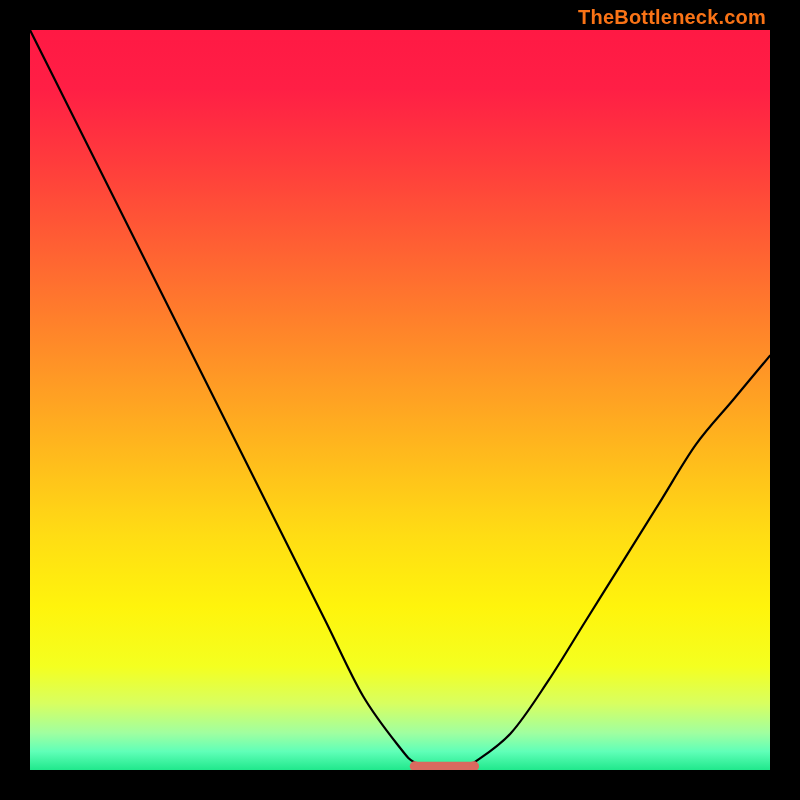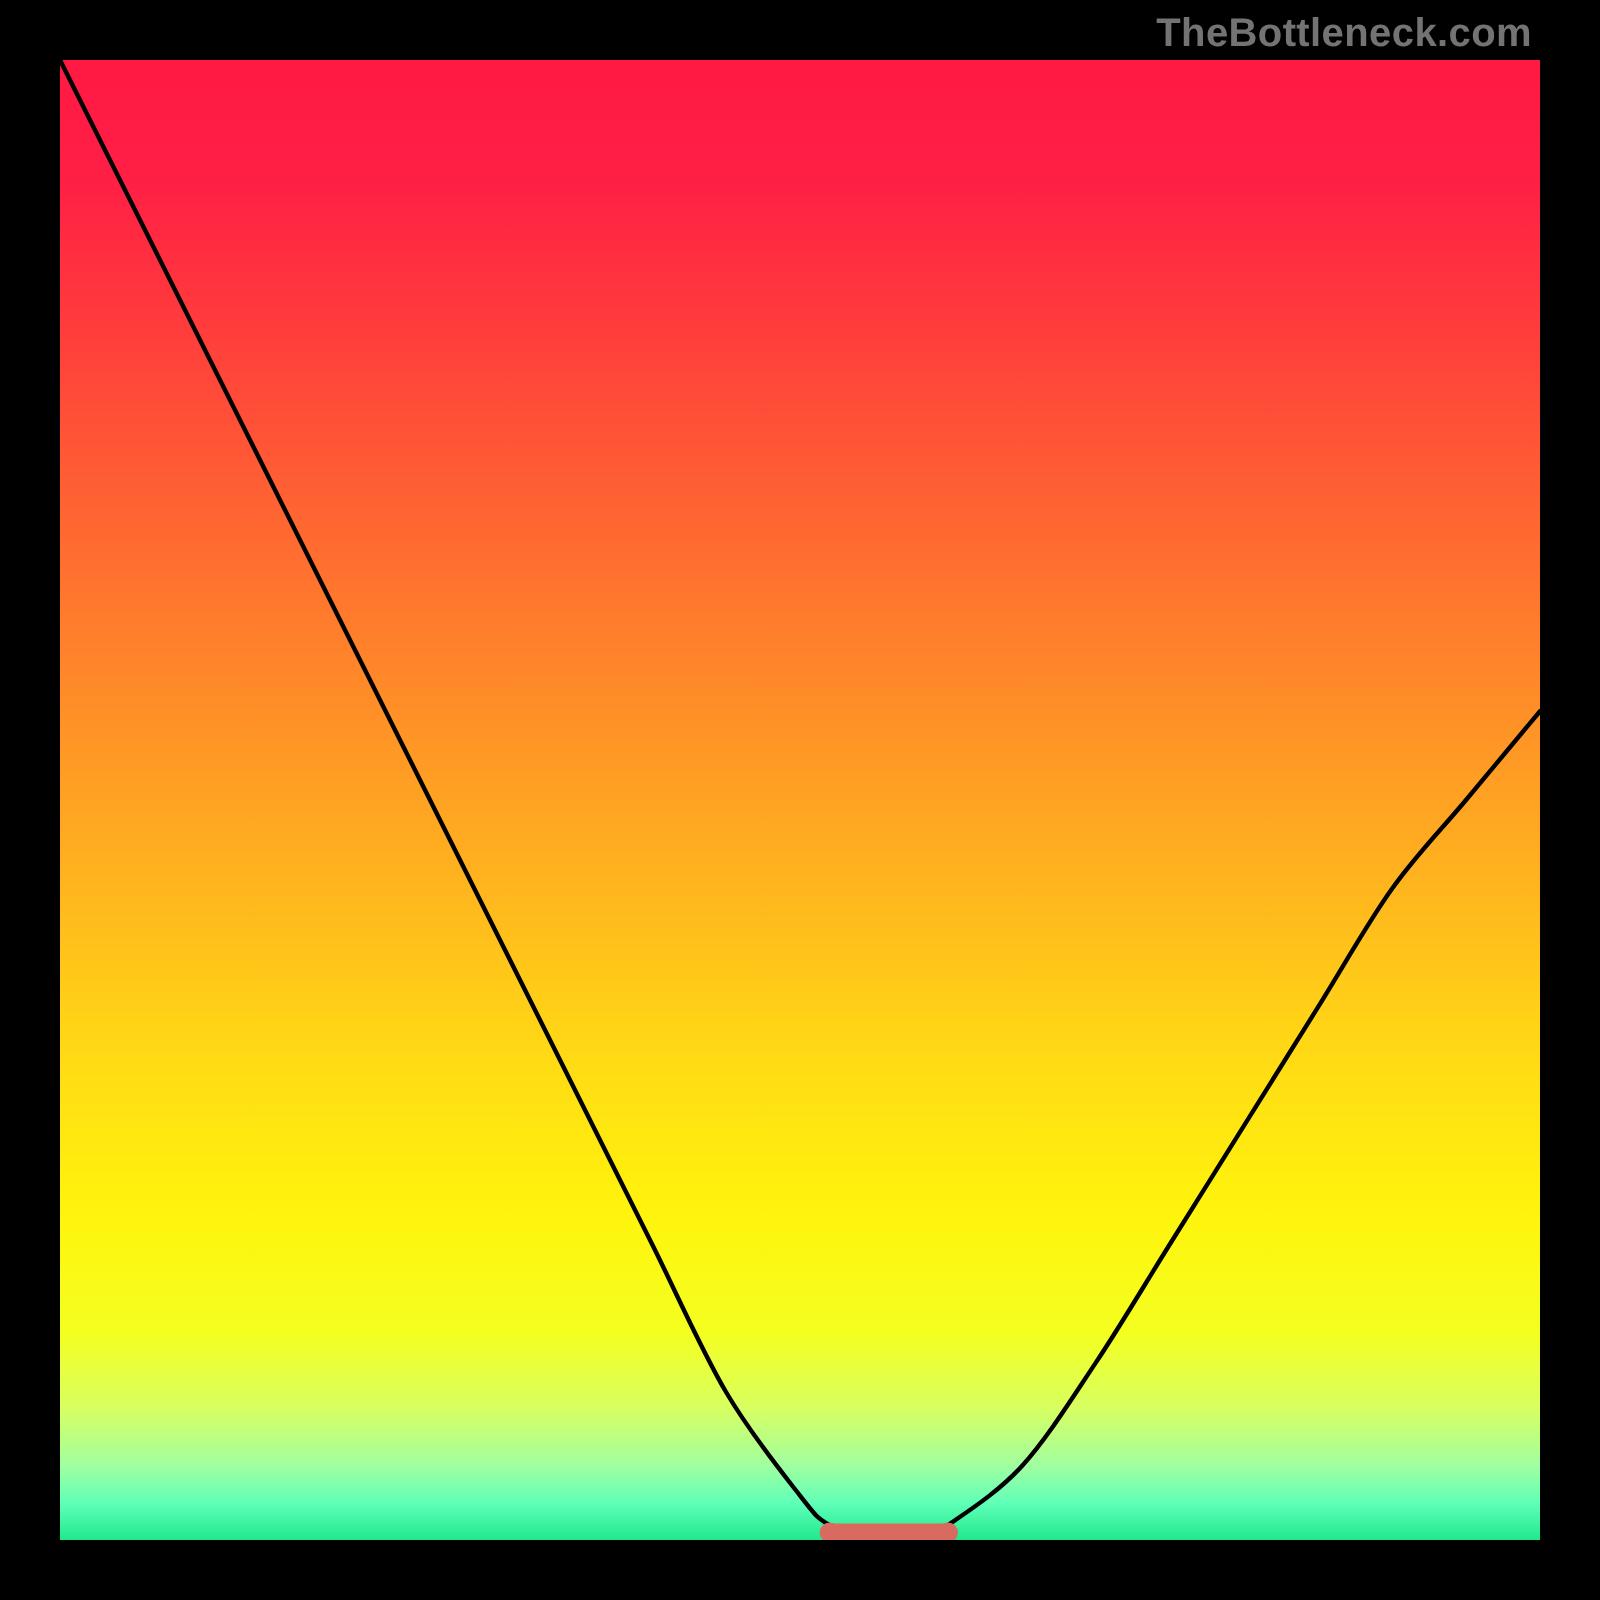--- a/index.html
+++ b/index.html
@@ -27,21 +27,21 @@
   .gradient {
     position: absolute;
     inset: 0;
   }
   .watermark {
     position: absolute;
     top: 6px;
     right: 34px;
     font-size: 20px;
     font-weight: 600;
-    color: #737373;
+    color: #f97316;
     letter-spacing: 0.2px;
   }
   svg.curve {
     position: absolute;
     inset: 0;
     width: 740px;
     height: 740px;
   }
 </style>
 </head>

